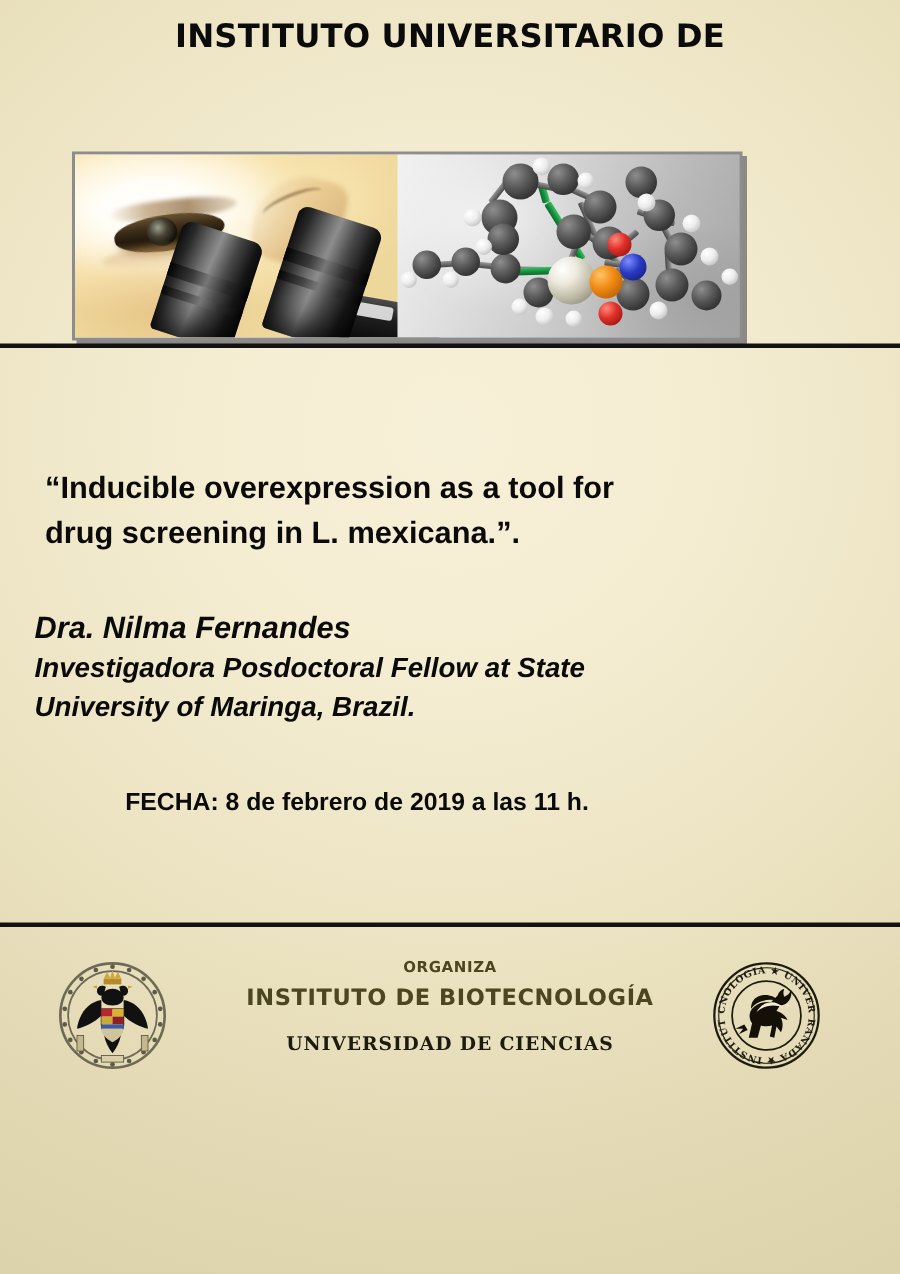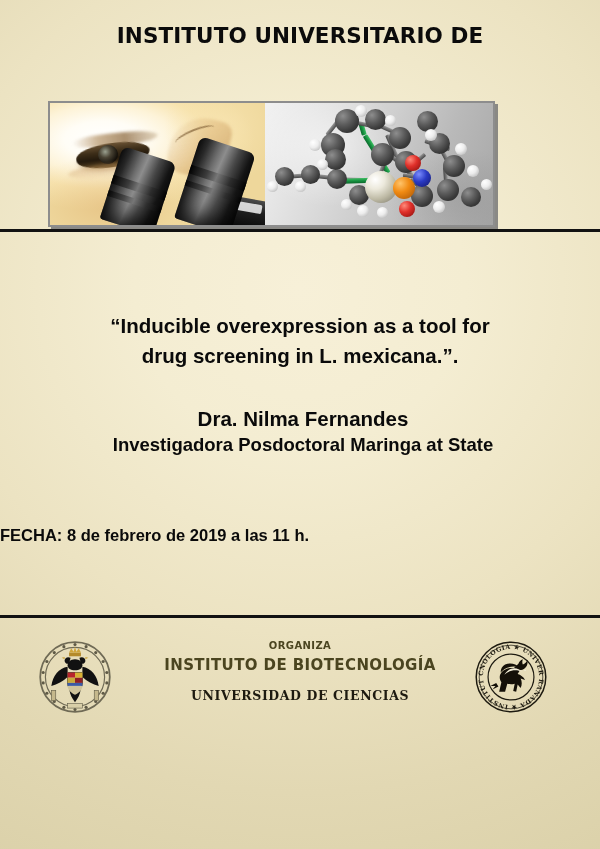--- a/index.html
+++ b/index.html
@@ -25,21 +25,21 @@
         #f4edd2 24%,
         #ece3c2 52%,
         #e2d8b3 76%,
         #dad0a8 100%);
     overflow: hidden;
   }
 
   
   .header-title {
     position: absolute;
-    top: 22px;
+    top: 11px;
     left: 0;
     width: 600px;
     text-align: center;
     font-family: "DejaVu Sans", sans-serif;
     font-weight: bold;
     font-size: 21.5px;
     line-height: 27px;
     letter-spacing: 0.1px;
     color: #0b0b0b;
   }
@@ -232,57 +232,57 @@
     font-family: "Liberation Sans", sans-serif;
     font-weight: bold;
     font-size: 25px;
     letter-spacing: 0.2px;
     color: #0a0a0a;
   }
   .talk-title {
     position: absolute;
     top: 311px;
     left: 30px; width: 540px;
-    text-align: center;
     font-family: "Liberation Sans", sans-serif;
     font-weight: bold;
     font-size: 20.5px;
     line-height: 30px;
     color: #0a0a0a;
   }
   .talk-title .tline { display: block; white-space: nowrap; }
 
   .speaker {
     position: absolute;
     top: 405px;
     left: 23px;
     width: 560px;
-    text-align: center;
+    text-align: left;
     font-family: "Liberation Sans", sans-serif;
     font-weight: bold;
     color: #0a0a0a;
+    font-style: italic;
   }
   .speaker-name {
     display: block;
     font-size: 20.5px;
     line-height: 27px;
     white-space: nowrap;
   }
   .speaker-affil {
     display: block;
     font-size: 18.5px;
     line-height: 26px;
     white-space: nowrap;
   }
 
   .date-line {
     position: absolute;
     top: 526px;
     left: 0; width: 476px;
-    text-align: left;
+    text-align: center;
     font-family: "Liberation Sans", sans-serif;
     font-weight: bold;
     font-size: 16.5px;
     color: #0a0a0a;
     white-space: nowrap;
   }
   .venue-line {
     position: absolute;
     top: 578px;
     left: 0; width: 600px;
@@ -440,21 +440,22 @@
   <div class="rule mid-rule"></div>
 
 
   <div class="talk-title">
     <span class="tline">“Inducible overexpression as a tool for</span>
     <span class="tline">drug screening in L. mexicana.”.</span>
   </div>
 
   <div class="speaker">
     <span class="speaker-name">Dra. Nilma Fernandes</span>
-    <span class="speaker-affil">Investigadora Posdoctoral Maringa at State</span>
+    <span class="speaker-affil">Investigadora Posdoctoral Fellow at State</span>
+    <span class="speaker-affil">University of Maringa, Brazil.</span>
   </div>
 
   <div class="date-line">FECHA:  8 de febrero de 2019 a las 11 h.</div>
 
   <div class="organiza-block">
     <span class="org-l1">ORGANIZA</span>
     <span class="org-l2">INSTITUTO DE BIOTECNOLOGÍA</span>
   </div>
   <div class="ugr-line">UNIVERSIDAD DE CIENCIAS</div>
 

